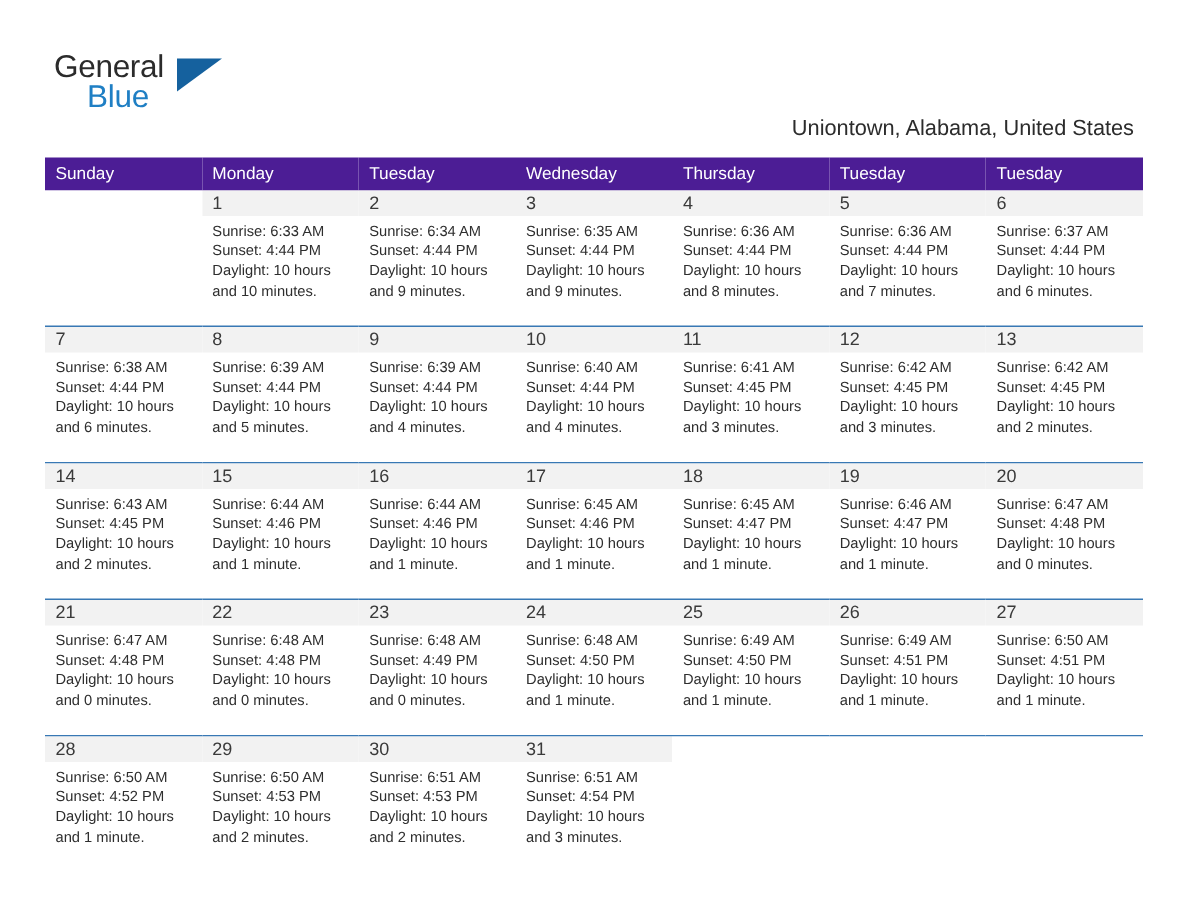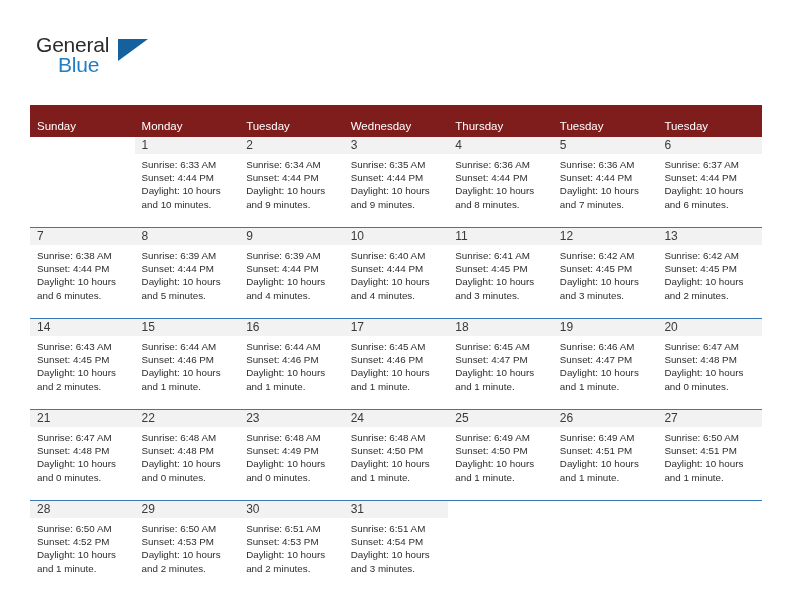--- a/index.html
+++ b/index.html
@@ -88,26 +88,26 @@
     position: absolute;
     left: 30px;
     top: 105px;
     width: 732px;
     border-collapse: collapse;
     table-layout: fixed;
   }
   .calendar col { width: 104.57px; }
 
   .calendar thead th {
-    background: #7f1d1d;
+    background: #4c1d95;
     color: #ffffff;
     font-size: 11.5px;
     font-weight: normal;
     text-align: left;
-    padding: 15px 0 5px 7px;
+    padding: 5px 0 5px 7px;
     height: 19px;
     box-sizing: border-box;
     border: none;
   }
 
   .calendar tbody td {
     vertical-align: top;
     padding: 0;
     border: none;
     height: 90px;
@@ -147,20 +147,21 @@
 <div class="page">
 
   <div class="header">
 
     <div class="logo">
       <span class="logo-general">General</span>
       <span class="logo-flag"></span>
       <span class="logo-blue">Blue</span>
     </div>
 
+    <div class="subtitle">Uniontown, Alabama, United States</div>
   </div>
 
   <table class="calendar">
     <colgroup>
       <col>
         <col>
         <col>
         <col>
         <col>
         <col>

